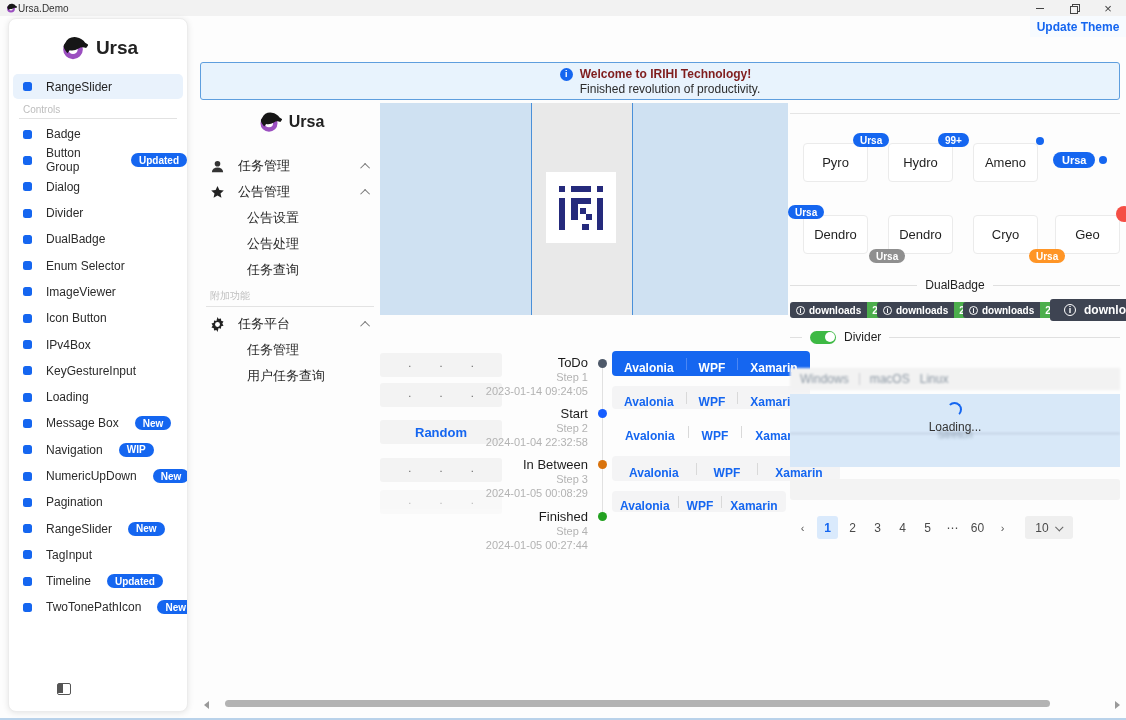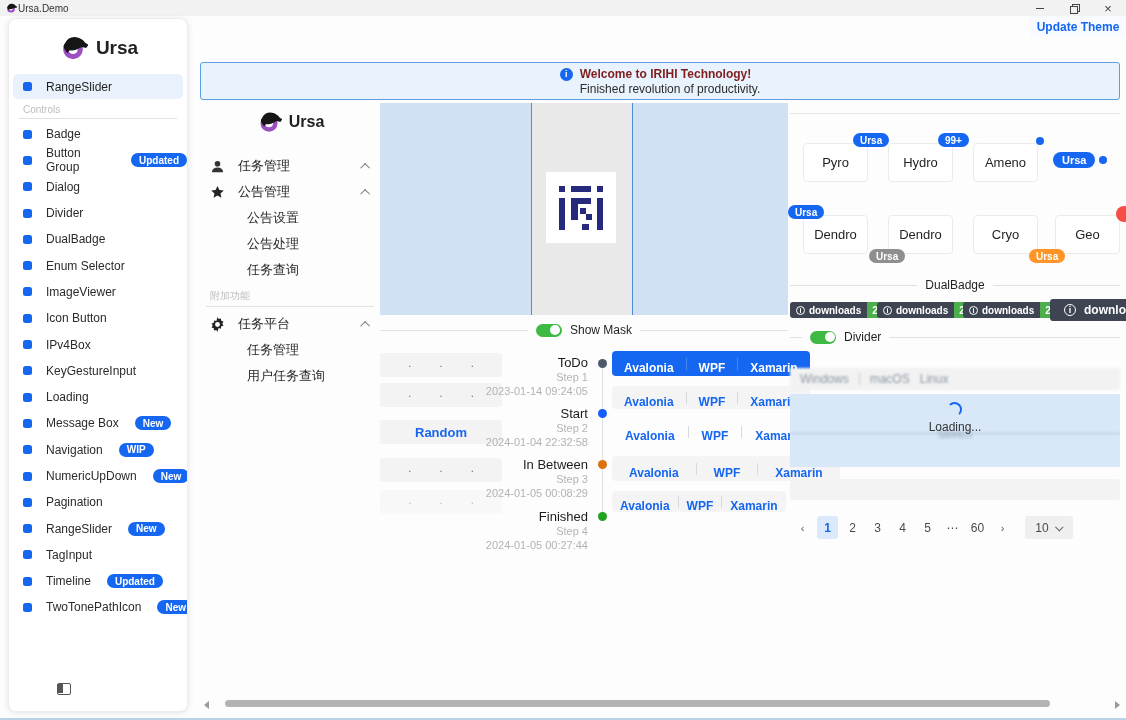--- a/index.html
+++ b/index.html
@@ -345,26 +345,20 @@
 
   <div class="viewer">
     <div class="mask left"></div>
     <div class="mask right"></div>
     <div class="logo-tile">
       <svg width="44" height="44" viewBox="0 0 44 44">
           <use href="#irihi-logo"></use>
         </svg>
     </div>
   </div>
-  <div class="show-mask-row">
-    <span class="flexline" style="max-width:150px"></span>
-    <span class="toggle"></span>
-    <span class="lbl">Show Mask</span>
-    <span class="flexline"></span>
-  </div>
 
   <div class="ipv4" style="top:353px">
       <span>.</span>
       <span>.</span>
       <span>.</span>
     </div>
   <div class="ipv4" style="top:383px">
       <span>.</span>
       <span>.</span>
       <span>.</span>

